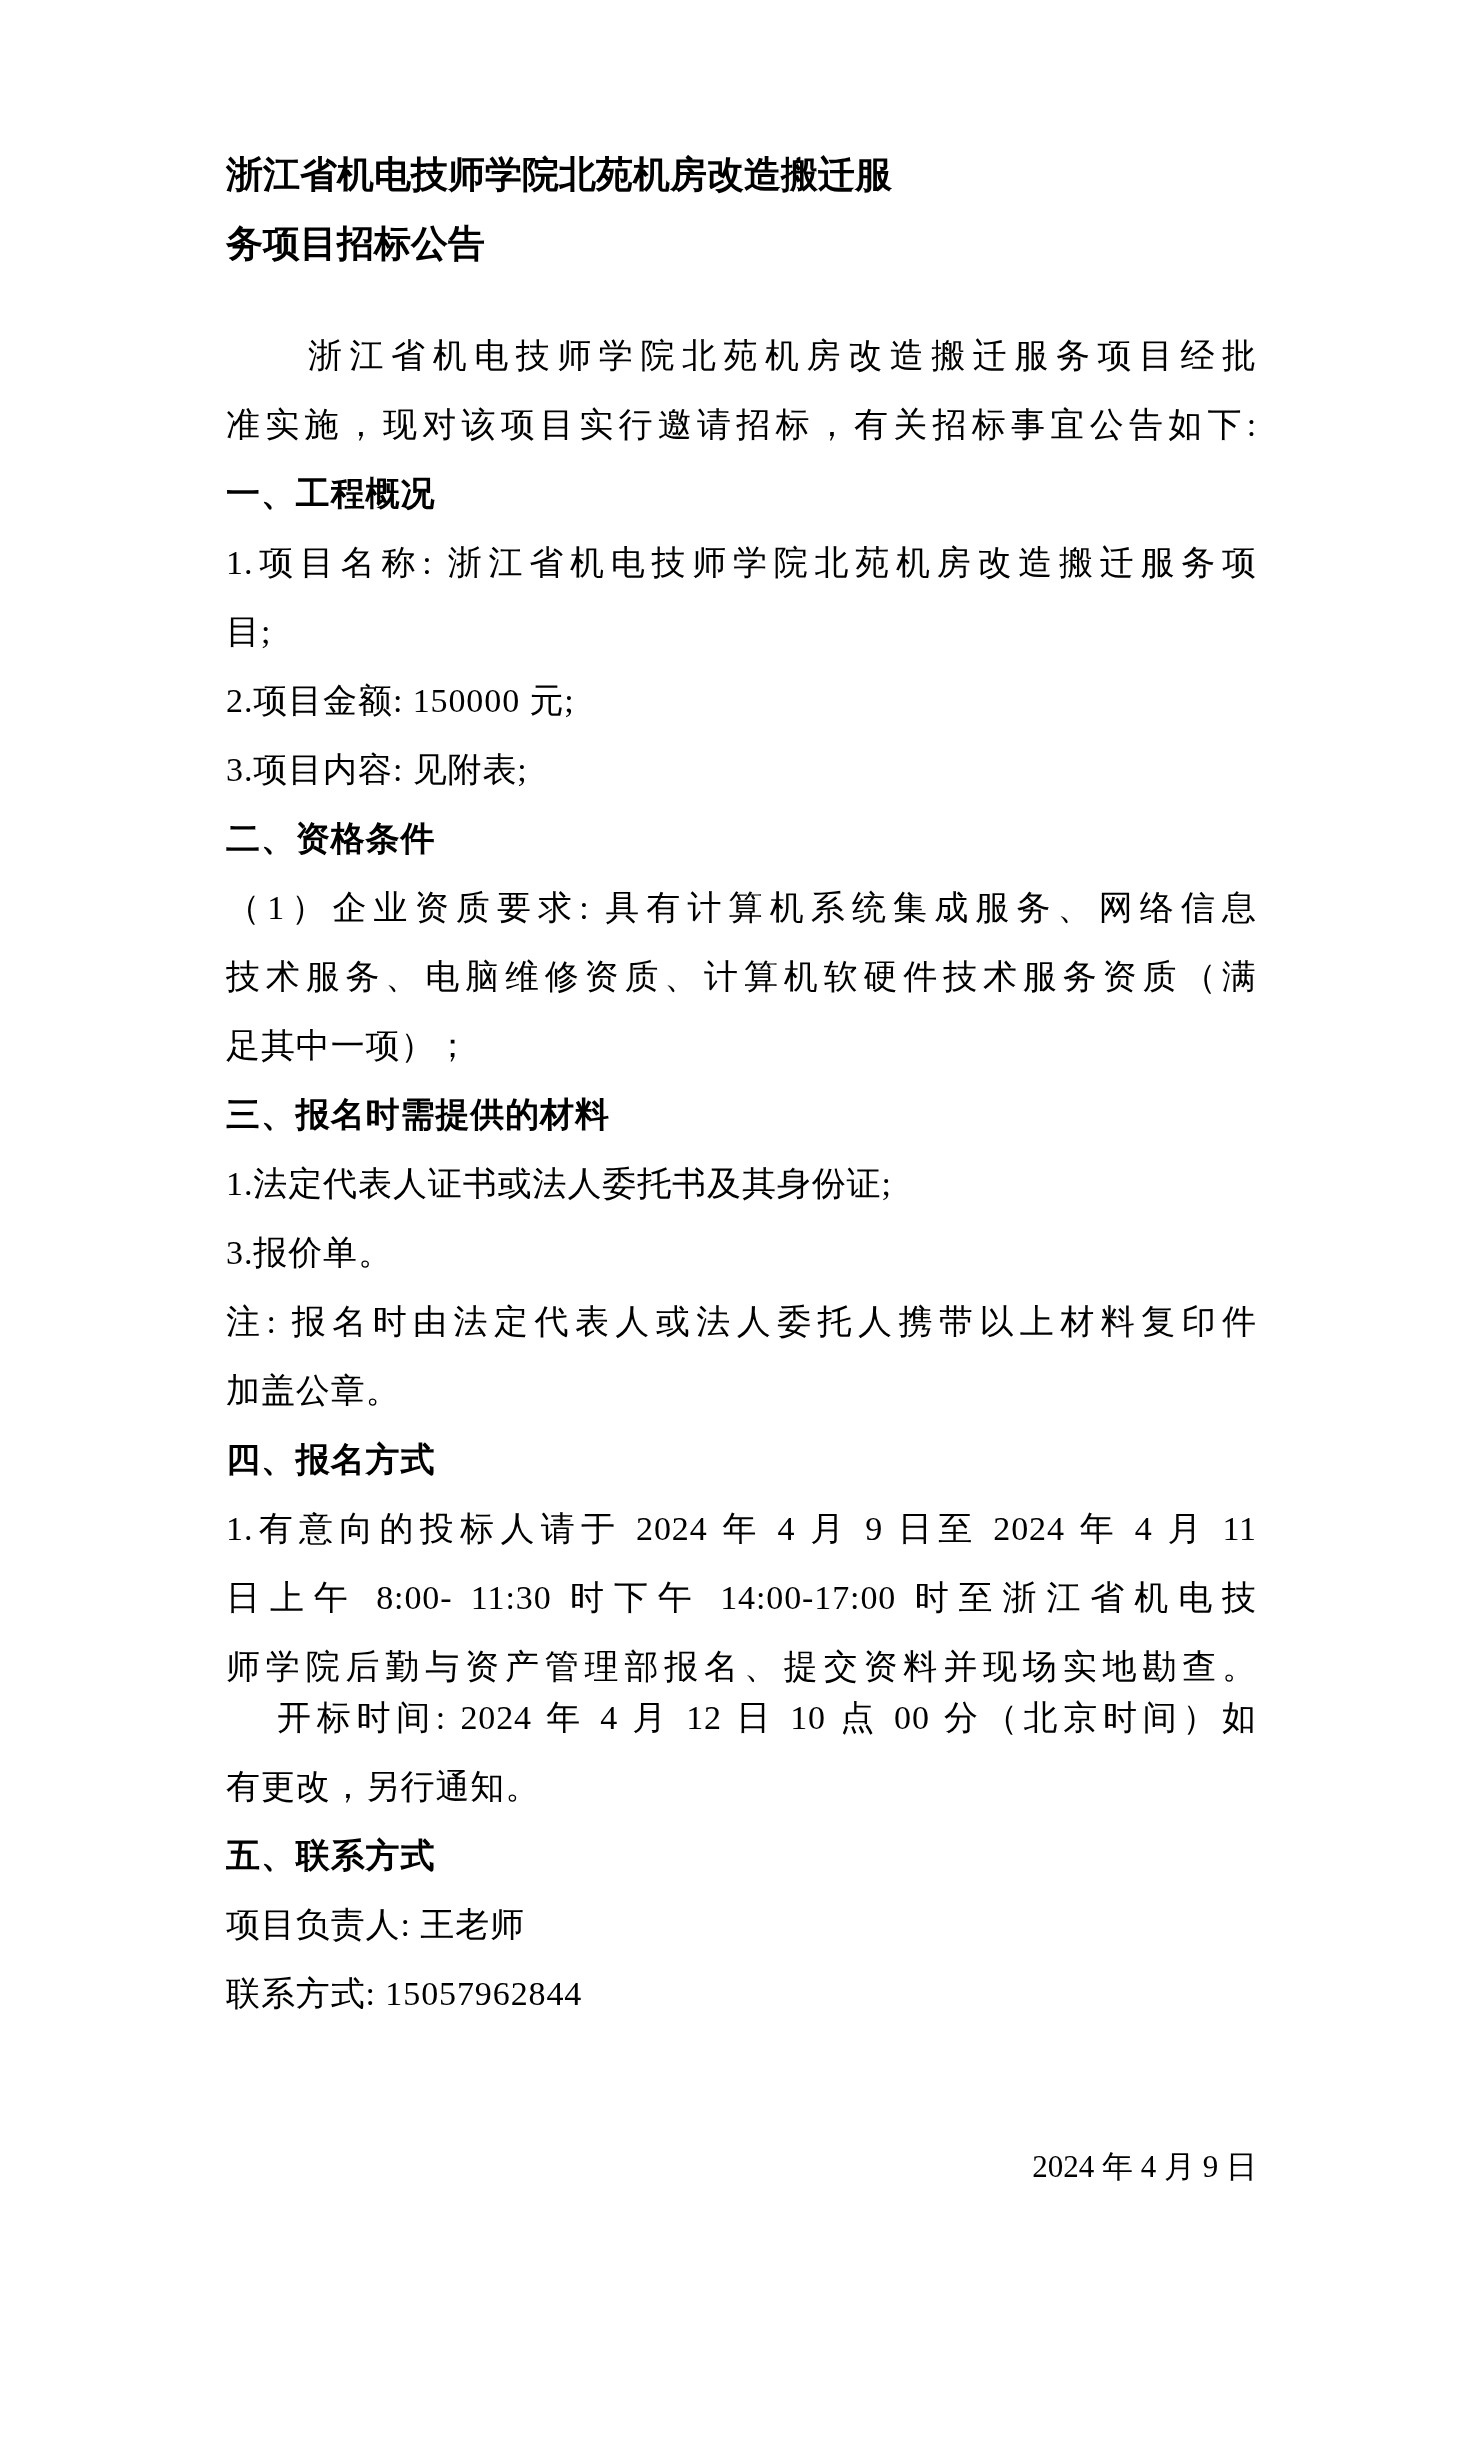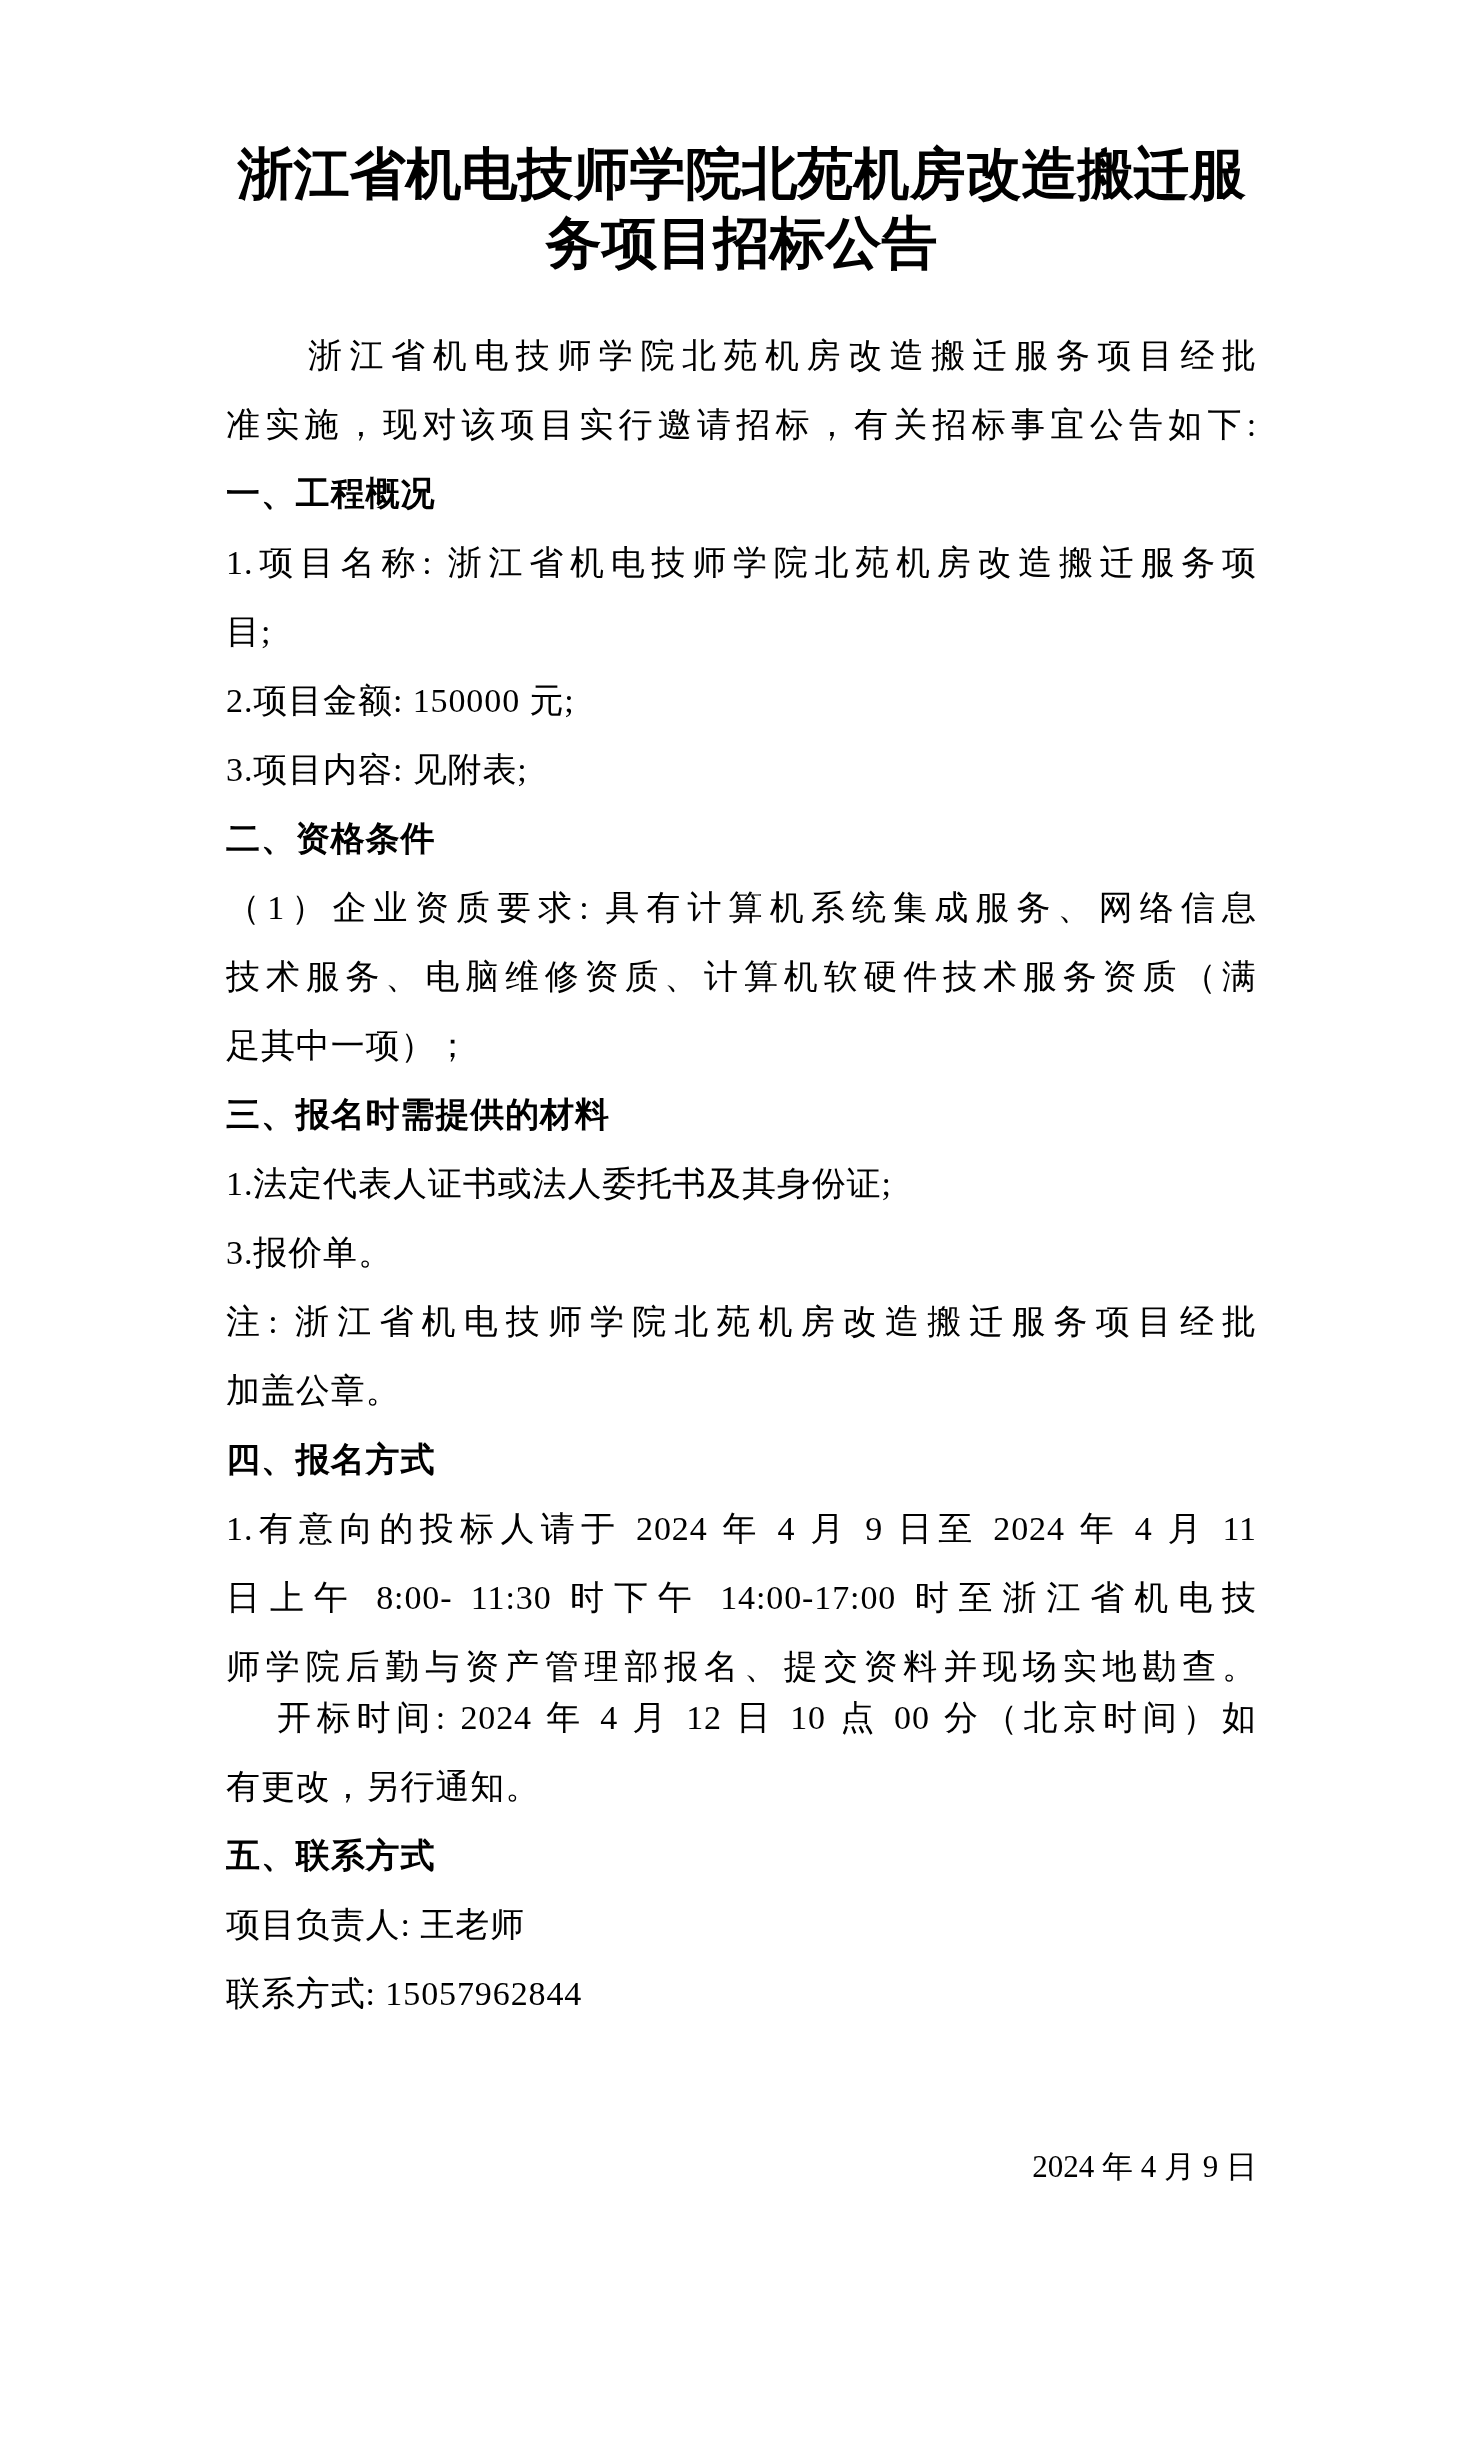--- a/index.html
+++ b/index.html
@@ -21,24 +21,23 @@
     left: 226px;
     top: 140px;
     width: 1031px;
   }
   .title {
     margin: 0;
     padding: 0;
     font-weight: 700;
   }
   .title-line {
-    font-size: 56px;
+    font-size: 37px;
     line-height: 69px;
     height: 69px;
-    text-align: center;
     white-space: nowrap;
     font-weight: 700;
   }
   .body-lines {
     margin-top: 43px;
   }
   .ln {
     font-size: 34px;
     line-height: 69px;
     height: 69px;
@@ -83,21 +82,21 @@
         <div class="ln">目;</div>
         <div class="ln">2.项目金额: 150000 元;</div>
         <div class="ln">3.项目内容: 见附表;</div>
         <div class="ln hd">二、资格条件</div>
         <div class="ln j">（1）企业资质要求: 具有计算机系统集成服务、网络信息</div>
         <div class="ln j">技术服务、电脑维修资质、计算机软硬件技术服务资质（满</div>
         <div class="ln">足其中一项）；</div>
         <div class="ln hd">三、报名时需提供的材料</div>
         <div class="ln">1.法定代表人证书或法人委托书及其身份证;</div>
         <div class="ln">3.报价单。</div>
-        <div class="ln j">注: 浙江省机电技师学院北苑机房改造搬迁服务项目经批</div>
+        <div class="ln j">注: 报名时由法定代表人或法人委托人携带以上材料复印件</div>
         <div class="ln">加盖公章。</div>
         <div class="ln hd">四、报名方式</div>
         <div class="ln j">1.有意向的投标人请于 2024 年 4 月 9 日至 2024 年 4 月 11</div>
         <div class="ln j">日上午 8:00- 11:30 时下午 14:00-17:00 时至浙江省机电技</div>
         <div class="ln j">师学院后勤与资产管理部报名、提交资料并现场实地勘查。</div>
         <div class="ln j ind1 tight">开标时间: 2024 年 4 月 12 日 10 点 00 分（北京时间）如</div>
         <div class="ln">有更改，另行通知。</div>
         <div class="ln hd">五、联系方式</div>
         <div class="ln">项目负责人: 王老师</div>
         <div class="ln">联系方式: 15057962844</div>

